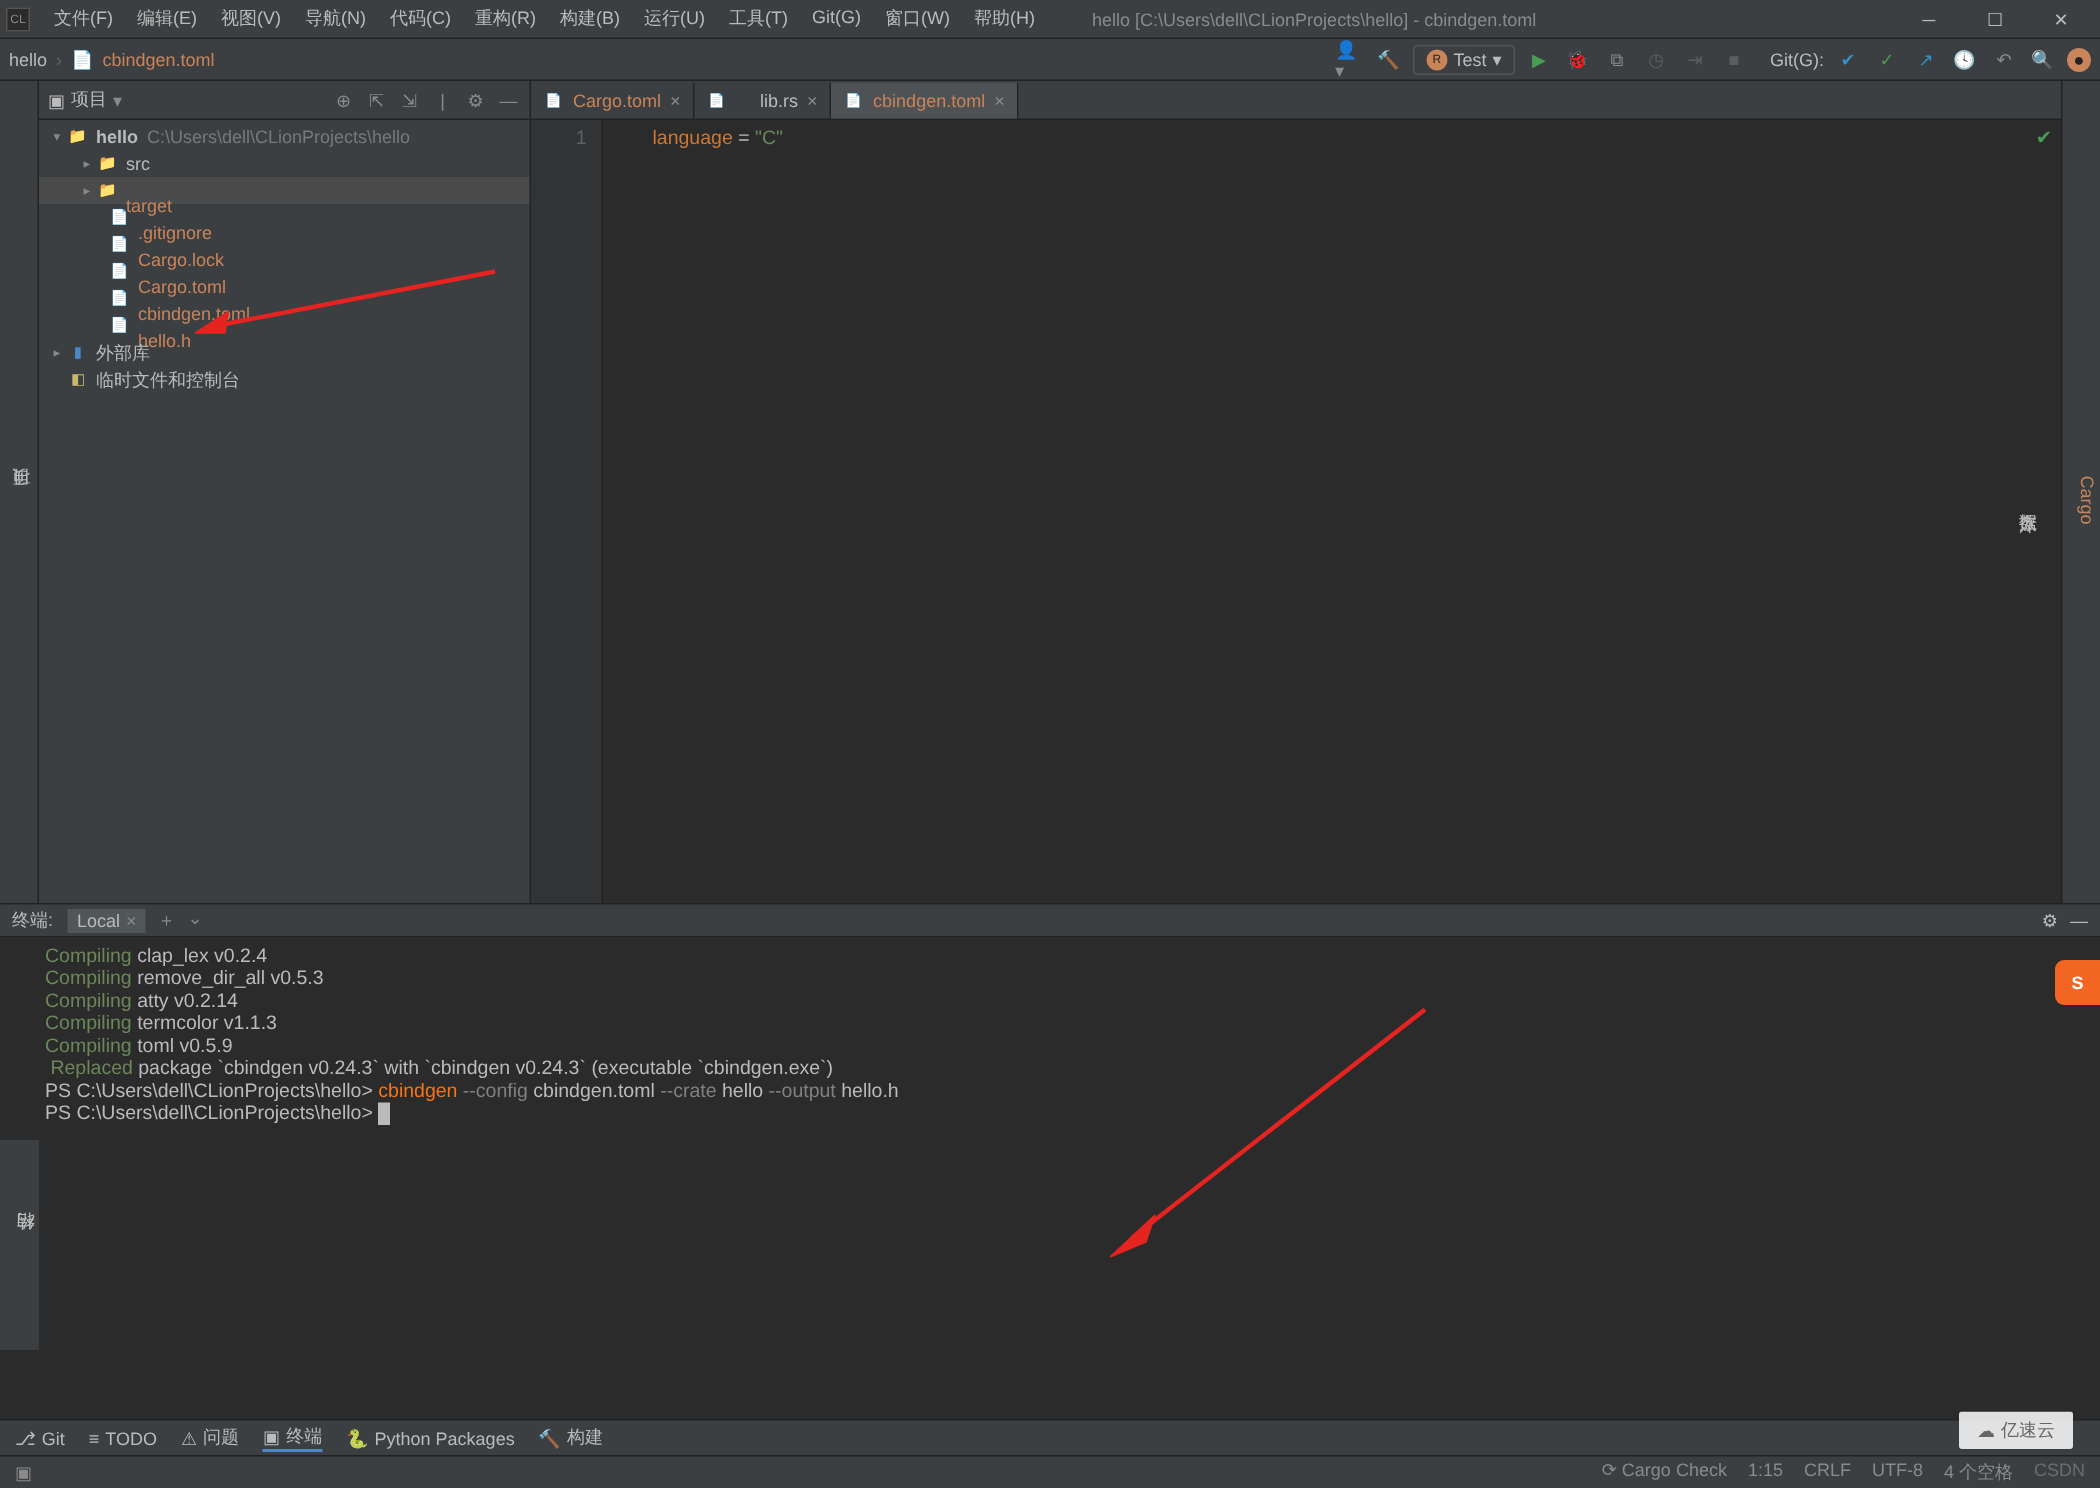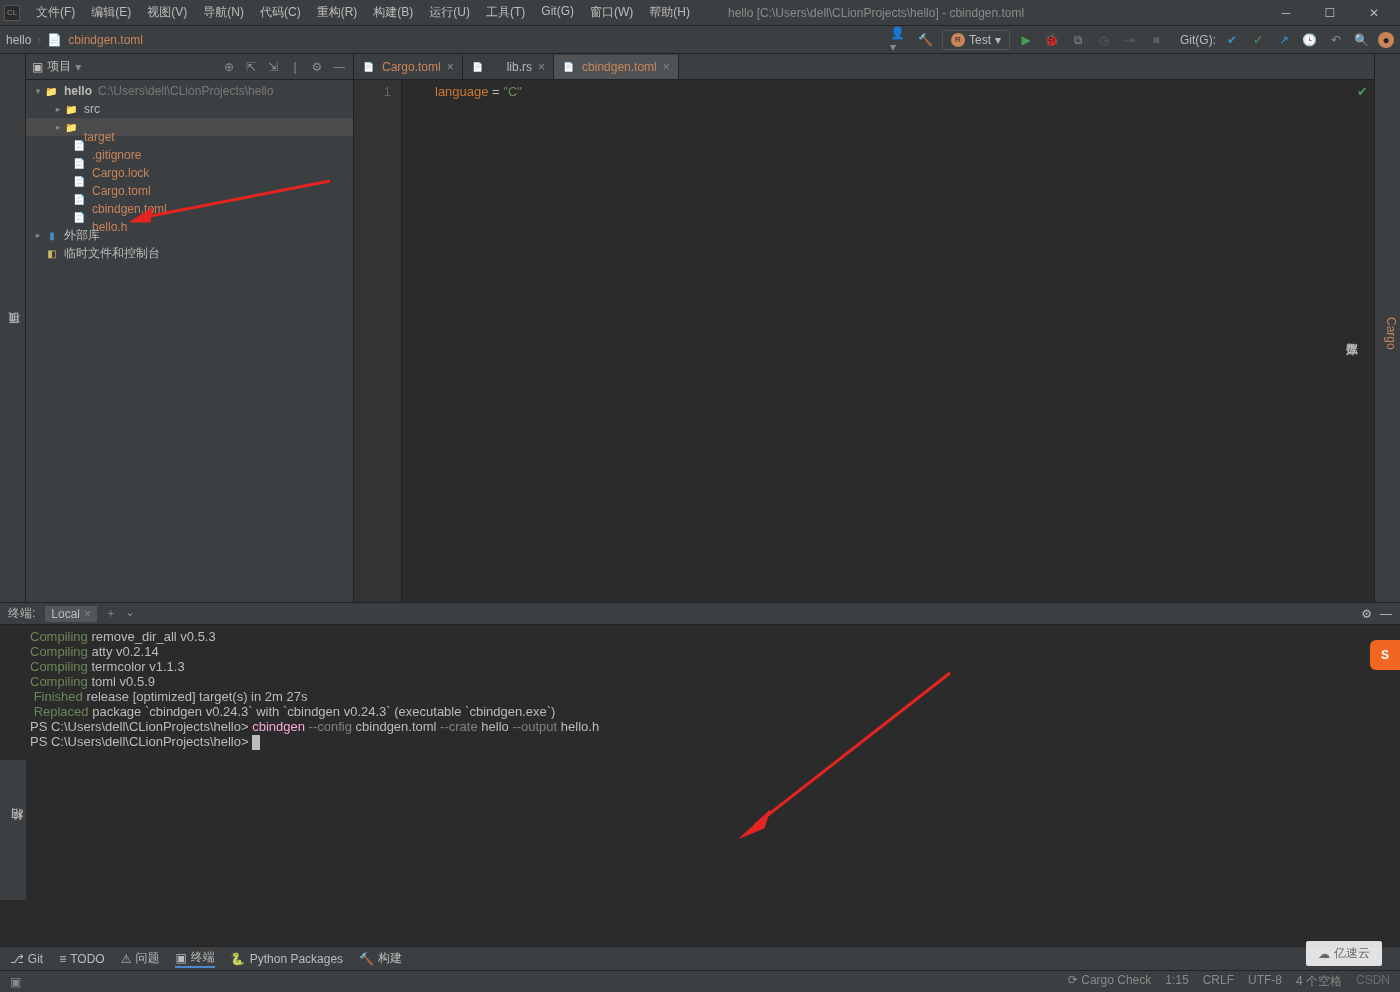--- a/index.html
+++ b/index.html
@@ -58,21 +58,21 @@
 .code-check { position: absolute; right: 6px; top: 4px; color: #499c54; }
 .terminal-wrap { background: #2b2b2b; border-top: 1px solid #222; }
 .term-header { height: 22px; background: #3c3f41; display: flex; align-items: center; padding: 0 8px; border-bottom: 1px solid #222; }
 .term-header .th-title { color: #bbb; margin-right: 10px; }
 .term-tab { background: #515658; padding: 1px 6px; display: flex; align-items: center; gap: 4px; }
 .term-actions { display: flex; gap: 8px; margin-left: 8px; }
 .term-actions span { color: #8a8a8a; cursor: pointer; }
 .term-right { margin-left: auto; display: flex; gap: 8px; }
 .term-body { font-family: "Consolas", monospace; font-size: 13px; padding: 4px 8px 8px 30px; color: #bbb; height: 268px; overflow: auto; position: relative; }
 .t-green { color: #6a8759; }
-.t-yellow { color: #f9a8d4; }
+.t-yellow { color: #f97316; }
 .t-grey { color: #808080; }
 .statusbar { height: 24px; background: #3c3f41; display: flex; align-items: center; padding: 0 10px; border-top: 1px solid #222; position: fixed; bottom: 22px; left: 0; right: 0; }
 .statusbar .sb-left { display: flex; gap: 16px; }
 .statusbar .sb-item { display: flex; align-items: center; gap: 4px; cursor: pointer; color: #bbb; }
 .statusbar .sb-item.active { border-bottom: 2px solid #4a88c7; }
 .botbar { height: 22px; background: #3c3f41; display: flex; align-items: center; padding: 0 10px; border-top: 1px solid #222; color: #8a8a8a; position: fixed; bottom: 0; left: 0; right: 0; }
 .botbar-right { margin-left: auto; display: flex; gap: 14px; }
 .arrow { position: absolute; pointer-events: none; }
 .arrow svg line, .arrow svg polygon { stroke: #e52421; fill: #e52421; }
 .watermark { position: fixed; right: 18px; bottom: 26px; background: rgba(255,255,255,0.85); padding: 4px 12px; font-size: 12px; color: #666; display: flex; align-items: center; gap: 4px; border-radius: 2px; }
@@ -261,25 +261,25 @@
     <div class="term-actions">
       <span>＋</span>
       <span>⌄</span>
     </div>
     <div class="term-right">
       <span>⚙</span>
       <span>—</span>
     </div>
   </div>
   <div class="term-body" id="term-body">
+      <div><span class="t-green">Compiling</span><span> clap_lex v0.2.4</span></div>
       <div><span class="t-green">Compiling</span><span> remove_dir_all v0.5.3</span></div>
       <div><span class="t-green">Compiling</span><span> atty v0.2.14</span></div>
       <div><span class="t-green">Compiling</span><span> termcolor v1.1.3</span></div>
       <div><span class="t-green">Compiling</span><span> toml v0.5.9</span></div>
-      <div>&nbsp;<span class="t-green">Finished</span><span> release [optimized] target(s) in 2m 27s</span></div>
       <div>&nbsp;<span class="t-green">Replaced</span><span> package `cbindgen v0.24.3` with `cbindgen v0.24.3` (executable `cbindgen.exe`)</span></div>
       <div><span>PS C:\Users\dell\CLionProjects\hello&gt; </span><span class="t-yellow">cbindgen</span><span class="t-grey"> --config </span><span>cbindgen.toml</span><span class="t-grey"> --crate </span><span>hello</span><span class="t-grey"> --output </span><span>hello.h</span></div>
       <div><span>PS C:\Users\dell\CLionProjects\hello&gt; </span><span style="background:#bbb;display:inline-block;width:8px;height:15px;vertical-align:middle"></span></div>
     </div>
 </div>
 
 <div class="statusbar">
   <div class="sb-left">
     <span class="sb-item">
         <span>⎇</span>

